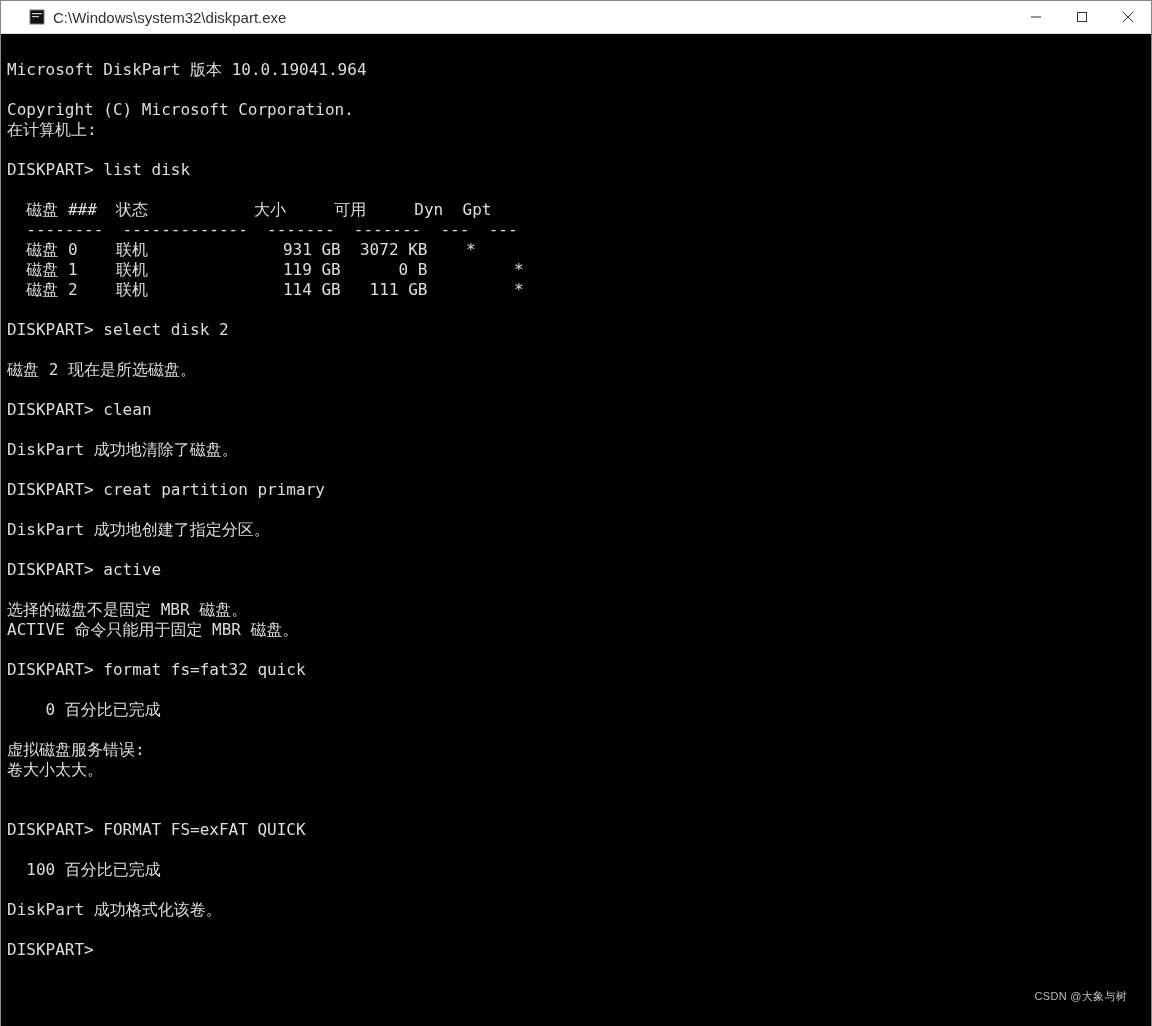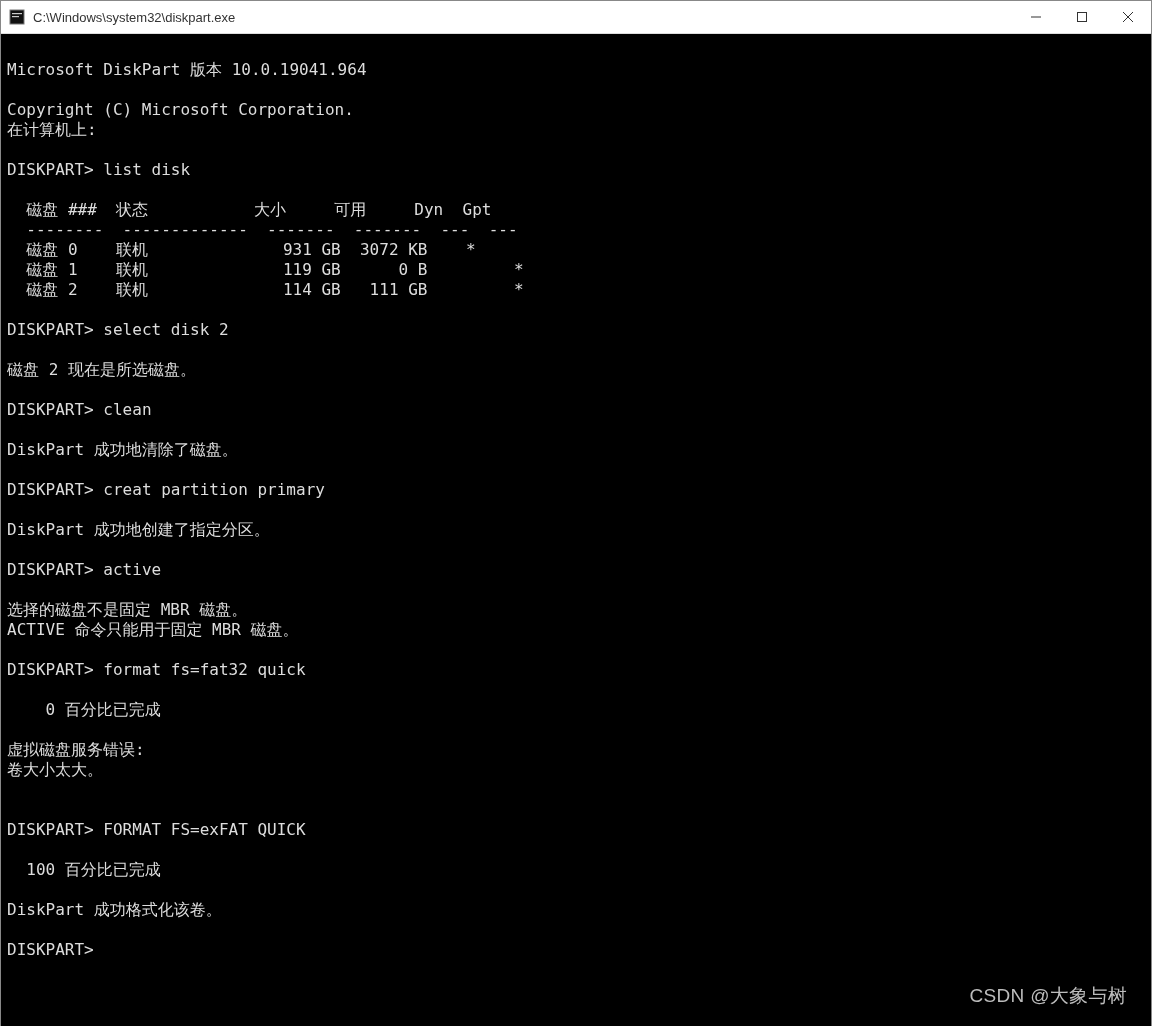--- a/index.html
+++ b/index.html
@@ -6,35 +6,35 @@
   body{
     width:1152px;height:1026px;
     font-family:"Segoe UI",Arial,sans-serif;
     background:#fff;
     overflow:hidden;
     position:relative;
   }
   .window{width:1152px;height:1026px;border:1px solid #888;box-sizing:border-box;background:#fff;}
   .titlebar{
     height:32px;display:flex;align-items:center;justify-content:space-between;
-    background:#fff;border-bottom:1px solid #ddd;font-size:13px;color:#333;
+    background:#fff;border-bottom:1px solid #ddd;font-size:15px;color:#333;padding-left:20px;
   }
   .titlebar-left{display:flex;align-items:center;padding-left:8px;gap:8px;}
   .app-icon{width:16px;height:16px;display:inline-block;}
   .titlebar-controls{display:flex;}
   .tb-btn{width:46px;height:32px;display:flex;align-items:center;justify-content:center;color:#333;}
   .tb-btn svg{pointer-events:none;}
   .client{
     background:#000;color:#ddd;height:calc(100% - 32px);box-sizing:border-box;
     padding:26px 6px;font-family:"NSimSun","SimSun","Consolas",monospace;
     font-size:16px;line-height:20px;white-space:pre;overflow:hidden;
     position:relative;
   }
   .watermark{
-    position:absolute;right:24px;bottom:20px;color:#bcbcbc;font-size:19px;
+    position:absolute;right:24px;bottom:20px;color:#bcbcbc;font-size:11px;
     font-family:"Microsoft YaHei",sans-serif;letter-spacing:.3px;
   }
 </style>
 </head>
 <body>
 
 <div class="window">
 
   <div class="titlebar">
     <div class="titlebar-left">

